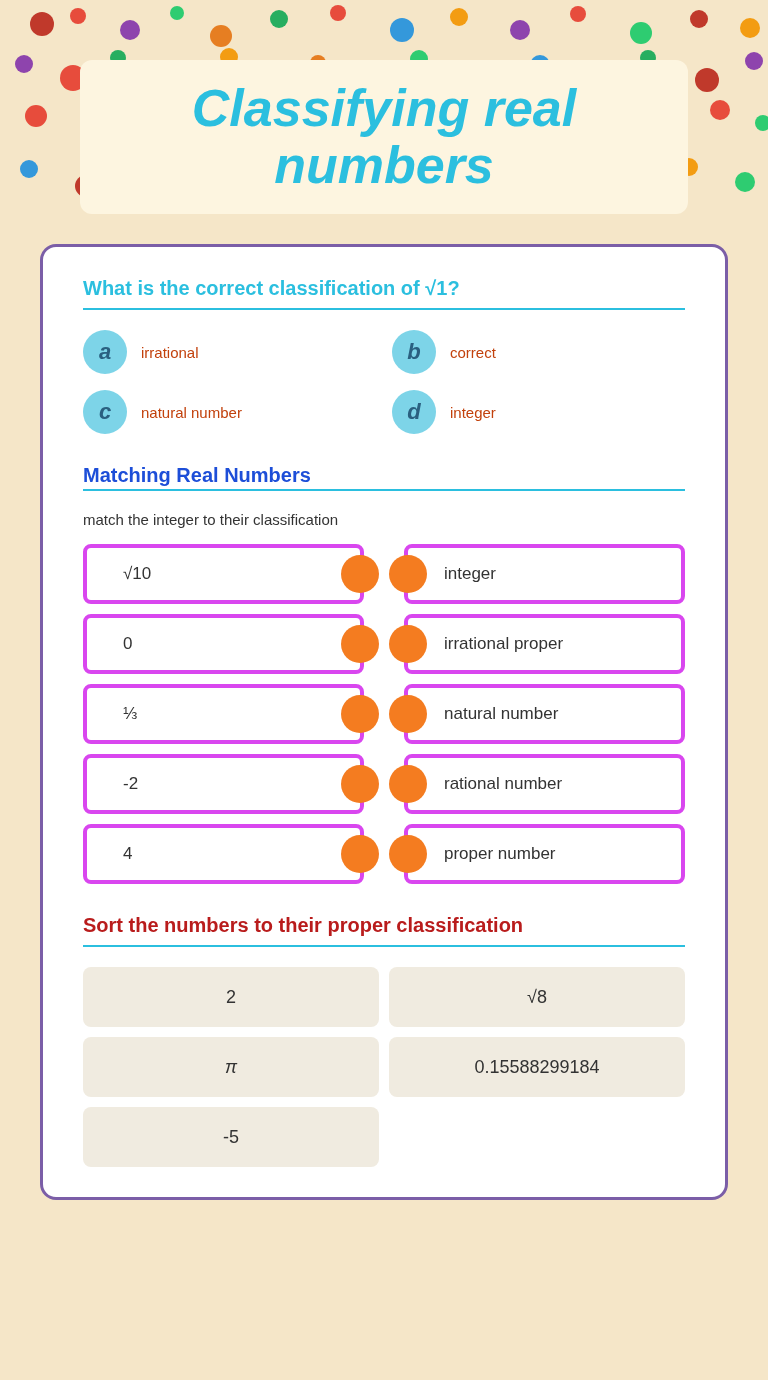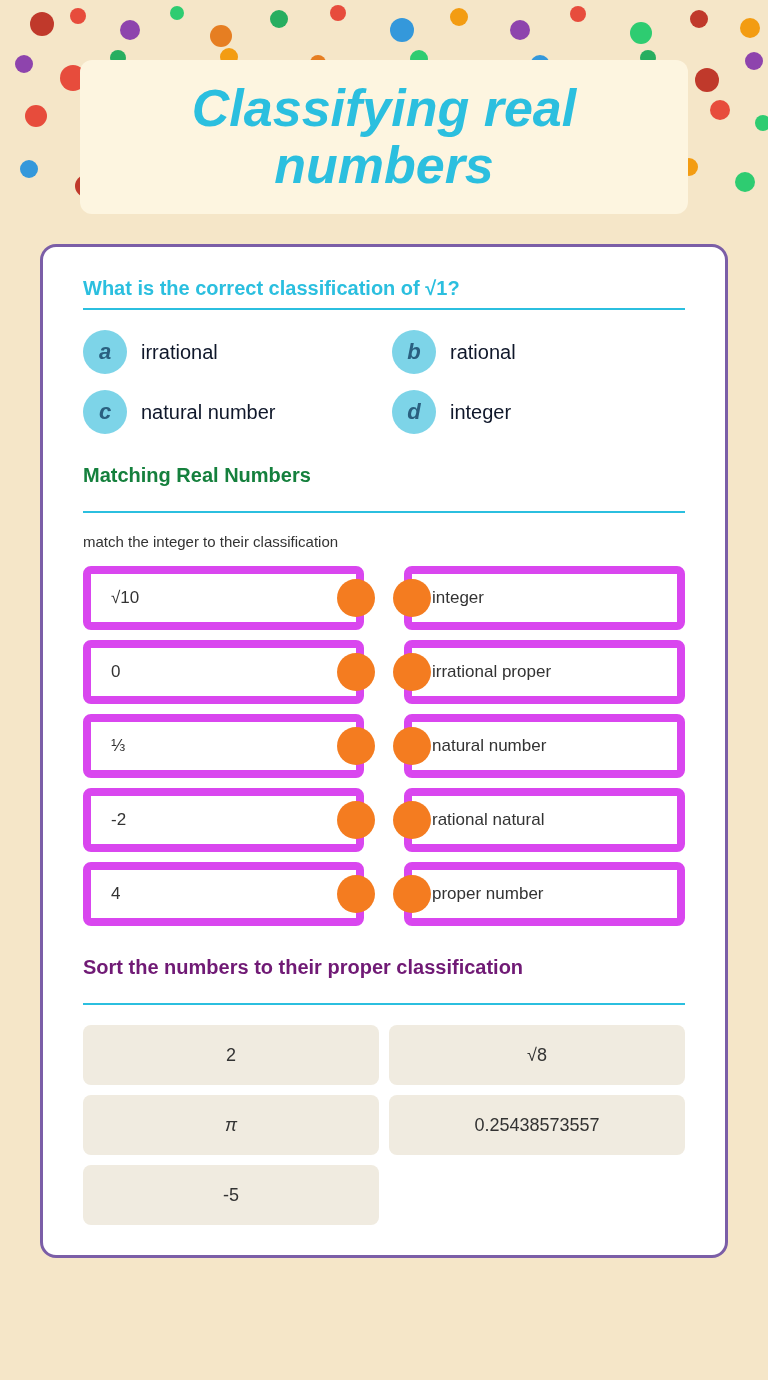--- a/index.html
+++ b/index.html
@@ -60,22 +60,22 @@
       border-radius: 16px;
       border: 3px solid #7b5ea7;
       margin: 0 40px 40px 40px;
       padding: 30px 40px;
     }
 
     
     .section-title {
       font-size: 20px;
       font-weight: 800;
-      color: #15803d;
-      margin-bottom: 24px;
+      color: #1d4ed8;
+      margin-bottom: 2px;
     }
 
     .section-divider {
       border: none;
       border-top: 2px solid #2bbfdf;
       margin-bottom: 20px;
     }
 
     .question-title {
       font-size: 20px;
@@ -106,22 +106,22 @@
       align-items: center;
       justify-content: center;
       font-size: 22px;
       font-style: italic;
       font-weight: 700;
       color: #2a6080;
       flex-shrink: 0;
     }
 
     .option-label {
-      font-size: 20px;
-      color: #0f172a;
+      font-size: 15px;
+      color: #c2410c;
       text-align: center;
     }
 
     
     .matching-section {
       margin-bottom: 30px;
     }
 
     .matching-instruction {
       font-size: 15px;
@@ -129,23 +129,23 @@
       margin-bottom: 16px;
     }
 
     .matching-grid {
       display: grid;
       grid-template-columns: 1fr 1fr;
       gap: 10px 40px;
     }
 
     .match-box {
-      border: 8px solid #d946ef;
+      border: 4px solid #d946ef;
       border-radius: 8px;
-      padding: 14px 20px;
+      padding: 14px 36px;
       font-size: 17px;
       color: #333;
       display: flex;
       align-items: center;
       justify-content: space-between;
       background: white;
       min-height: 60px;
       position: relative;
     }
 
@@ -171,22 +171,22 @@
     }
 
     
     .sort-section {
       margin-top: 10px;
     }
 
     .sort-title {
       font-size: 20px;
       font-weight: 800;
-      color: #701a75;
-      margin-bottom: 24px;
+      color: #b91c1c;
+      margin-bottom: 8px;
     }
 
     .sort-grid {
       display: grid;
       grid-template-columns: 1fr 1fr;
       gap: 10px;
       margin-top: 14px;
     }
 
     .sort-cell {
@@ -280,21 +280,21 @@
   <div class="question-section">
     <h2 class="question-title">What is the correct classification of √1?</h2>
     <hr class="section-divider">
     <div class="options-grid">
       <div class="option-item">
         <div class="option-badge">a</div>
         <span class="option-label">irrational</span>
       </div>
       <div class="option-item">
         <div class="option-badge">b</div>
-        <span class="option-label">rational</span>
+        <span class="option-label">correct</span>
       </div>
       <div class="option-item">
         <div class="option-badge">c</div>
         <span class="option-label">natural number</span>
       </div>
       <div class="option-item">
         <div class="option-badge">d</div>
         <span class="option-label">integer</span>
       </div>
     </div>
@@ -344,21 +344,21 @@
         </div>
         <div class="match-left-wrapper">
           <div class="match-box">
             <span>-2</span>
             <div class="orange-dot" style="position: absolute; right: -19px; top: 50%; transform: translateY(-50%);"></div>
           </div>
         </div>
         <div class="match-right-wrapper">
           <div class="match-box right-col">
             <div class="orange-dot" style="position: absolute; left: -19px; top: 50%; transform: translateY(-50%);"></div>
-            <span>rational natural</span>
+            <span>rational number</span>
           </div>
         </div>
         <div class="match-left-wrapper">
           <div class="match-box">
             <span>4</span>
             <div class="orange-dot" style="position: absolute; right: -19px; top: 50%; transform: translateY(-50%);"></div>
           </div>
         </div>
         <div class="match-right-wrapper">
           <div class="match-box right-col">
@@ -370,18 +370,18 @@
   </div>
 
   <div class="sort-section">
     <h2 class="sort-title">Sort the numbers to their proper classification</h2>
     <hr class="section-divider">
     <div class="sort-grid" id="sort-grid">
 
     <div class="sort-cell">2</div>
         <div class="sort-cell">√8</div>
         <div class="sort-cell italic">π</div>
-        <div class="sort-cell">0.25438573557</div>
+        <div class="sort-cell">0.15588299184</div>
         <div class="sort-cell">-5</div>
       </div>
   </div>
 
 </div>
 
 </body></html>

